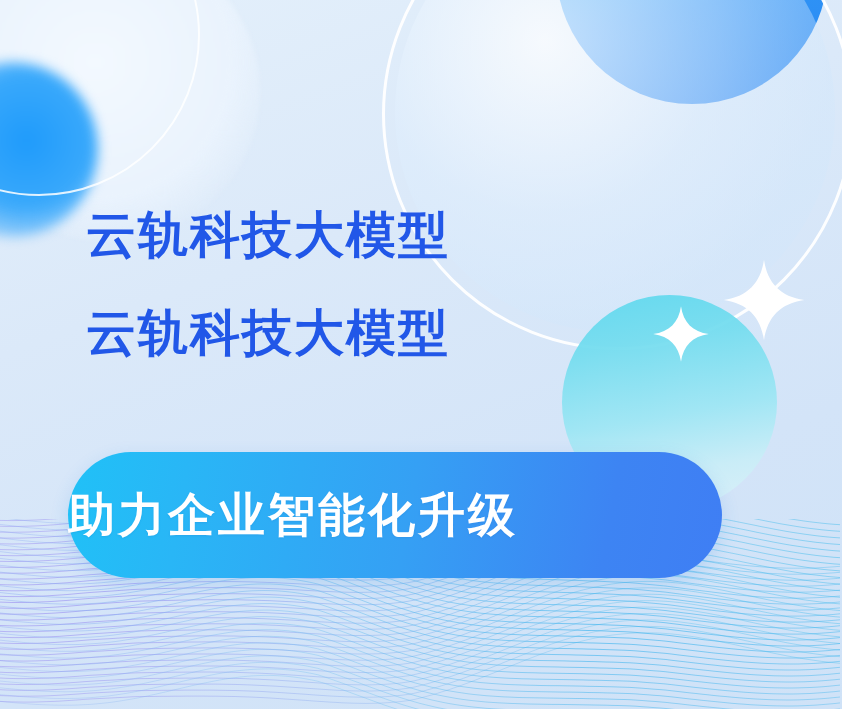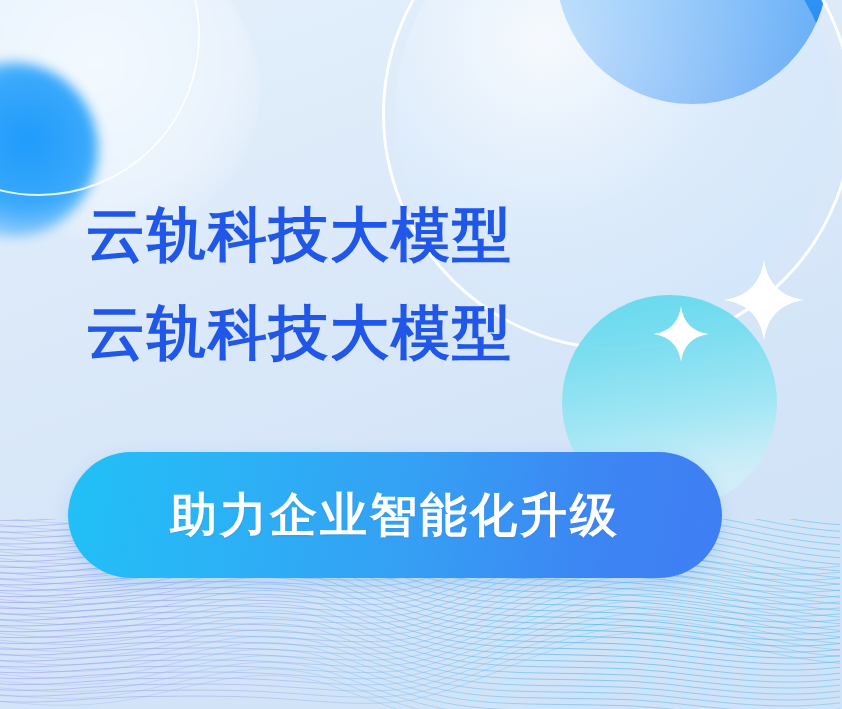--- a/index.html
+++ b/index.html
@@ -62,34 +62,34 @@
   .sparkle{position:absolute;}
   .sparkle svg{display:block;}
 
   
   .waves{position:absolute;left:0;bottom:0;width:842px;height:190px;}
 
   
   .headline{
     position:absolute;left:86px;top:186px;
     color:#2157e8;
-    font-size:59px;
+    font-size:50px;
     font-weight:bold;
     line-height:98px;
     letter-spacing:2px;
     white-space:nowrap;
   }
   .headline .line{display:block;}
 
   .pill{
     position:absolute;left:68px;top:452px;
     width:654px;height:126px;
     border-radius:63px;
     background:linear-gradient(100deg,#20c1f7 0%,#29b6f6 18%,#35a0f4 52%,#3d84f3 82%,#3f7ef4 100%);
-    display:flex;align-items:center;justify-content:center;
+    display:flex;align-items:center;justify-content:flex-start;
     box-shadow:0 6px 18px rgba(52,140,230,.18);
   }
   .pill-label{
     color:#ffffff;
     font-size:47px;
     font-weight:bold;
     letter-spacing:3px;
     white-space:nowrap;
     text-shadow:0 1px 2px rgba(30,110,200,.18);
   }

